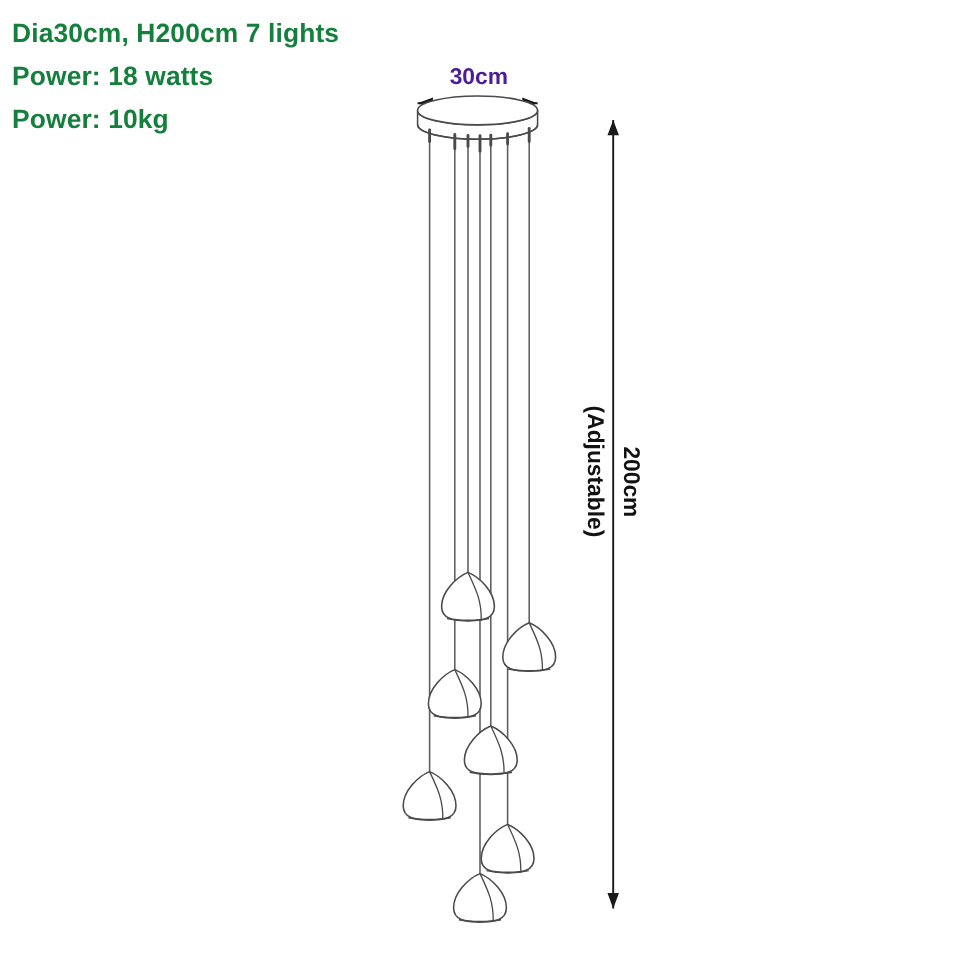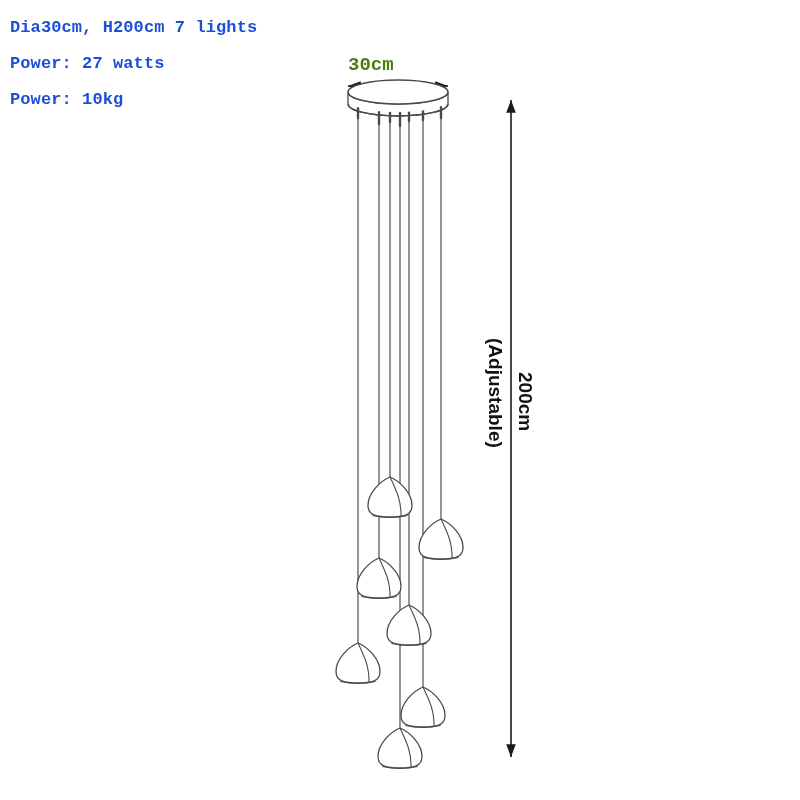--- a/index.html
+++ b/index.html
@@ -17,40 +17,40 @@
   }
 
   
   .spec-block {
     position: absolute;
     left: 10px;
     top: 10px;
     width: 420px;
   }
   .spec-line {
-    font-family: Liberation Mono, monospace;
-    font-size: 17px;
+    font-family: Liberation Sans, sans-serif;
+    font-size: 22px;
     font-weight: bold;
-    color: #1d4ed8;
+    color: #15803d;
     line-height: 36px;
     white-space: nowrap;
     letter-spacing: 0.1px;
   }
 
   
   .dim-width-label {
     position: absolute;
     left: 348px;
     top: 54px;
     width: 102px;
-    text-align: left;
-    font-family: Liberation Mono, monospace;
+    text-align: center;
+    font-family: Liberation Sans, sans-serif;
     font-size: 19px;
     font-weight: bold;
-    color: #4d7c0f;
+    color: #4c1d95;
   }
 
   
   .dim-height-label {
     position: absolute;
     font-family: "Liberation Sans", sans-serif;
     font-size: 19px;
     font-weight: bold;
     color: #121212;
     white-space: nowrap;
@@ -73,21 +73,21 @@
     top: 0;
   }
 </style>
 </head>
 <body>
 
 <div id="stage">
 
   <div class="spec-block">
     <div class="spec-line">Dia30cm, H200cm 7 lights</div>
-    <div class="spec-line">Power: 27 watts</div>
+    <div class="spec-line">Power: 18 watts</div>
     <div class="spec-line">Power: 10kg</div>
   </div>
 
   <div class="dim-width-label">30cm</div>
 
   <div class="dim-height-label" id="dim-height-value">200cm</div>
   <div class="dim-height-label" id="dim-height-note">(Adjustable)</div>
 
   <svg id="drawing" width="800" height="800" viewBox="0 0 800 800">
     <defs>

